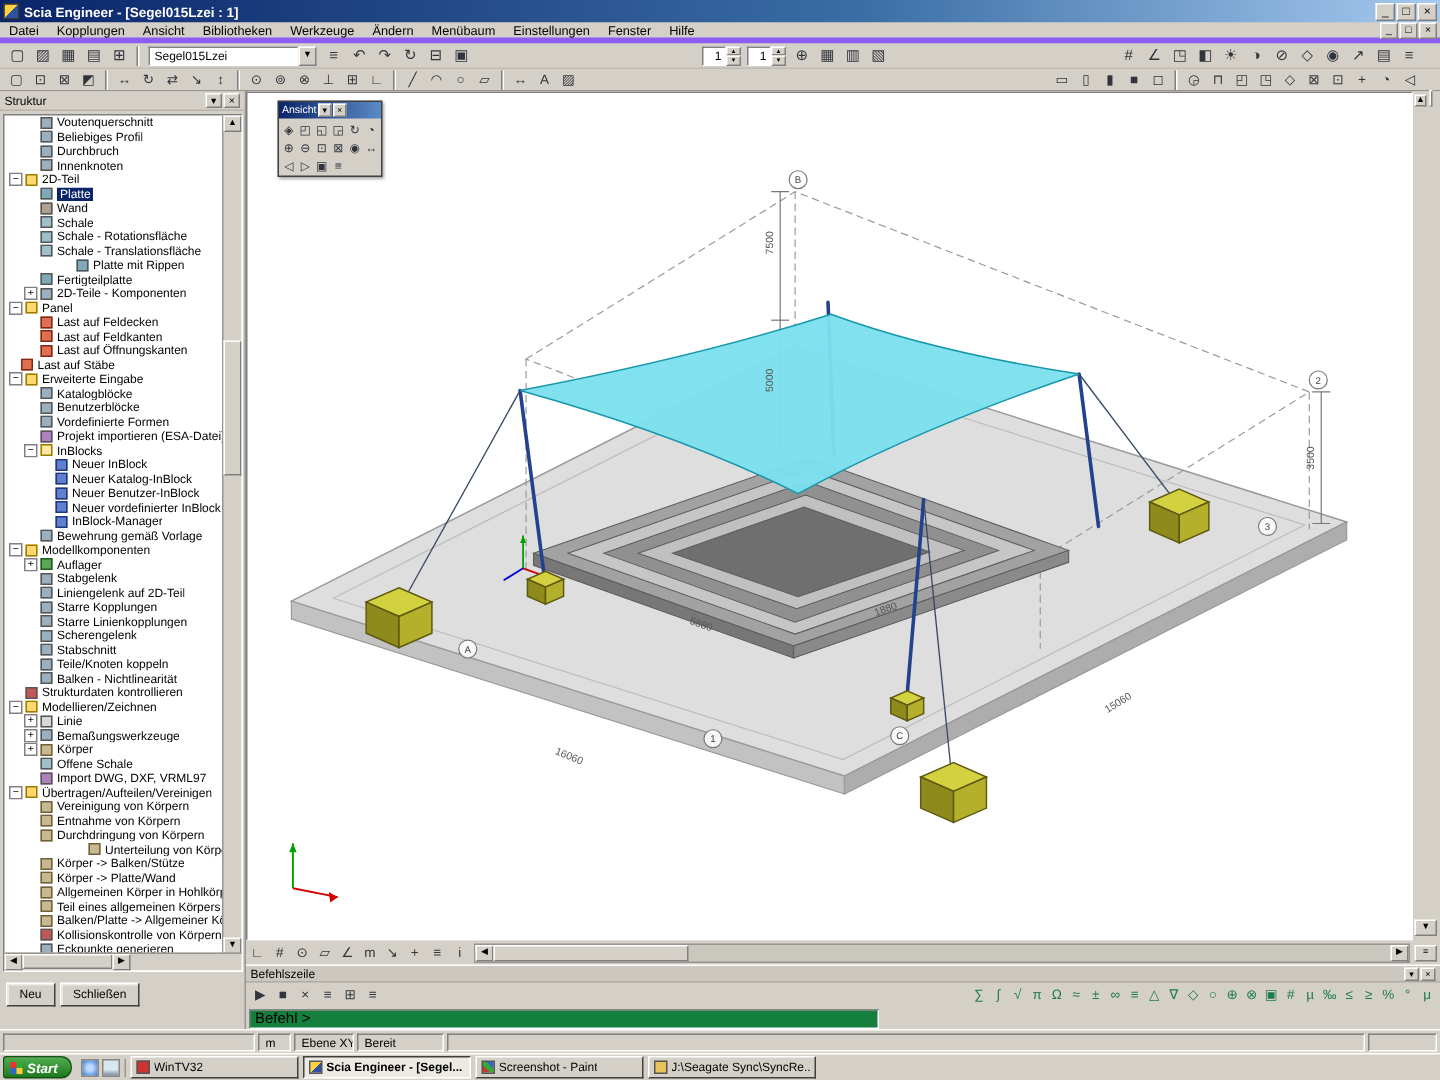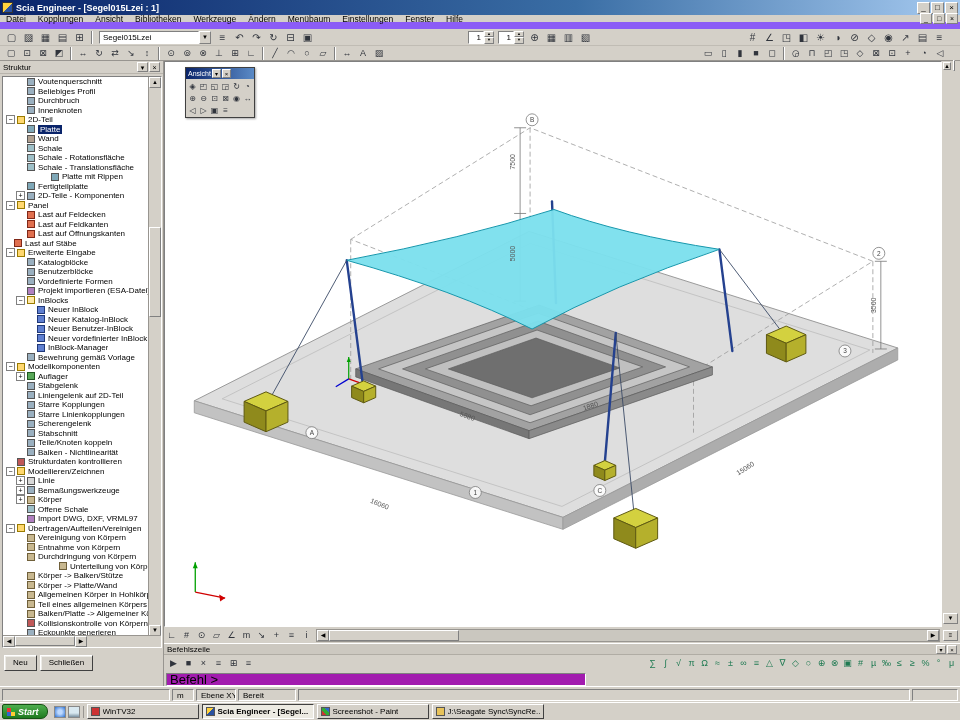--- a/index.html
+++ b/index.html
@@ -8,21 +8,21 @@
   #screen{position:absolute;left:0;top:0;width:960px;height:720px;background:#d4d0c8}
 
   
   .titlebar{position:absolute;left:0;top:0;width:960px;height:15px;background:linear-gradient(90deg,#0a246a,#3a6ea5 60%,#a6caf0);display:flex;align-items:center;padding:0 2px;color:#fff}
   .appicon{width:11px;height:11px;background:linear-gradient(135deg,#ffd23d 50%,#2a52a0 50%);border:1px solid #333;margin-right:3px;flex:none}
   .title-text{font-size:9px;font-weight:bold;white-space:nowrap}
   .winbtns{margin-left:auto;display:flex;gap:1px}
   .winbtn{width:13px;height:12px;background:#d4d0c8;border:1px solid;border-color:#fff #808080 #808080 #fff;font-size:8px;line-height:10px;text-align:center;color:#000}
 
   
-  .menubar{position:absolute;left:0;top:15px;width:960px;height:14px;background:#d4d0c8;display:flex;align-items:center;border-bottom:7px solid #8b5cf6}
+  .menubar{position:absolute;left:0;top:15px;width:960px;height:14px;background:#d4d0c8;display:flex;align-items:center;border-bottom:4px solid #8b5cf6}
   .menu-item{padding:1px 6px;font-size:8.5px;white-space:nowrap}
   .mdibtns{margin-left:auto;display:flex;gap:1px;padding-right:2px}
   .mdibtn{width:12px;height:11px;background:#d4d0c8;border:1px solid;border-color:#fff #808080 #808080 #fff;font-size:7px;line-height:9px;text-align:center}
 
   
   .tbrow{position:absolute;left:0;width:960px;background:#d4d0c8;display:flex;align-items:center;padding-left:3px}
   #tb1{top:29px;height:17px;border-bottom:1px solid #c0bcb4}
   #tb2{top:46px;height:15px;border-bottom:1px solid #989590}
   .tbtn{width:17px;height:15px;display:inline-flex;align-items:center;justify-content:center;font-size:10px;color:#30343c;flex:none;cursor:default}
   #tb2 .tbtn{width:16px;height:13px;font-size:9px}
@@ -102,21 +102,21 @@
   
   .befehl{position:absolute;left:164px;top:582px;width:796px;height:43px;background:#d4d0c8;border-top:1px solid #fff}
   .bz-hdr{height:11px;display:flex;align-items:center;background:#ccc8c0;border-bottom:1px solid #b0aca4;padding:0 3px}
   .bz-hdr .phbtn{margin-left:auto;width:10px;height:9px;font-size:6px;line-height:8px;text-align:center;background:#d4d0c8;border:1px solid;border-color:#fff #808080 #808080 #fff}
   .bz-hdr .phbtn+.phbtn{margin-left:1px}
   .bz-icons{height:16px;display:flex;align-items:center;padding:0 2px}
   .bz-icons .tbtn{width:15px;height:14px;font-size:9px}
   .bz-right{margin-left:auto;display:flex}
   .bz-right .tbtn{width:13px;height:14px;font-size:9px;color:#1f7a52}
   .bz-input{height:14px;margin:1px 2px;display:flex;align-items:center}
-  .bz-field{width:420px;height:13px;background:#a21caf;border:1px solid;border-color:#808080 #fff #fff #808080;padding:0 3px;line-height:11px;font-size:13px}
+  .bz-field{width:420px;height:13px;background:#15803d;border:1px solid;border-color:#808080 #fff #fff #808080;padding:0 3px;line-height:11px;font-size:10px}
 
   
   .statusbar{position:absolute;left:0;top:686px;width:960px;height:16px;background:#d4d0c8;border-top:1px solid #fff;display:flex;align-items:center;padding:1px 2px;gap:2px}
   .seg{height:12px;border:1px solid;border-color:#808080 #fff #fff #808080;padding:0 4px;line-height:11px;white-space:nowrap;overflow:hidden}
   .seg.s0{width:168px}.seg.s1{width:22px}.seg.s2{width:40px}.seg.s3{width:58px}.seg.s4{flex:1}.seg.s5{width:46px}
 
   
   .taskbar{position:absolute;left:0;top:702px;width:960px;height:18px;background:#d4d0c8;border-top:1px solid #fff;display:flex;align-items:center;padding:1px 2px;gap:3px}
   .startbtn{height:15px;display:flex;align-items:center;gap:3px;padding:0 8px 0 4px;background:linear-gradient(#4fae4f,#1e7a1e);border:1px solid #145214;border-radius:2px 7px 7px 2px;color:#fff;font-weight:bold;font-style:italic;font-size:9px}
   .flag{width:8px;height:8px;display:grid;grid-template-columns:4px 4px;grid-template-rows:4px 4px}

